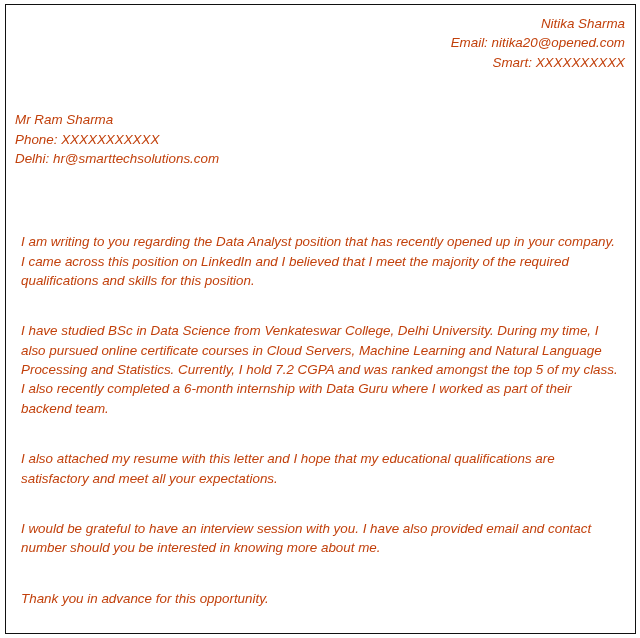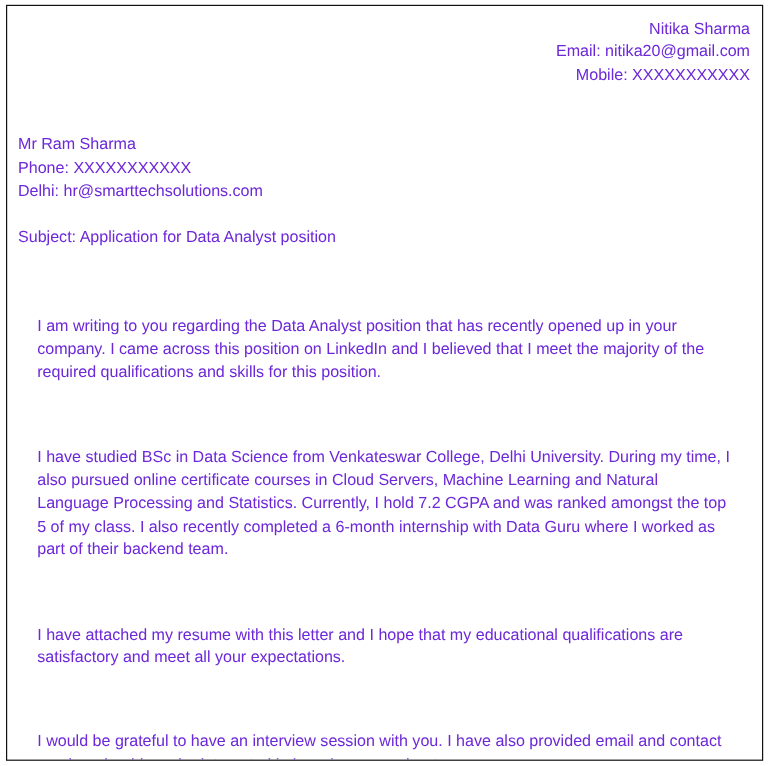--- a/index.html
+++ b/index.html
@@ -21,89 +21,87 @@
     padding: 4px 4px 4px 5px;
     background: #ffffff;
   }
   .sheet {
     box-sizing: border-box;
     width: 100%;
     height: 100%;
     border: 1px solid #111111;
     background: #ffffff;
     padding: 9px 10px 8px 9px;
-    color: #6d28d9;
+    color: #c2410c;
     font-size: 13.4px;
     line-height: 19.3px;
     overflow: hidden;
+    font-style: italic;
   }
   .sender-block {
     text-align: right;
     margin: 0 0 0 0;
   }
   .sender-line {
     display: block;
     white-space: pre;
   }
   .block {
     margin: 0;
   }
   .line {
     display: block;
     white-space: pre;
   }
   .para {
-    margin: 16px;
+    margin: 6px;
     text-align: left;
   }
   .gap {
     height: 19.3px;
   }
 </style>
 </head>
 <body>
 
 <div class="page">
   <div class="sheet">
 
     <div class="sender-block">
       <span class="sender-line">Nitika Sharma</span>
-      <span class="sender-line">Email: nitika20@gmail.com</span>
-      <span class="sender-line">Mobile: XXXXXXXXXXX</span>
+      <span class="sender-line">Email: nitika20@opened.com</span>
+      <span class="sender-line">Smart: XXXXXXXXXX</span>
     </div>
 
     <div class="gap"></div>
 
 
     <div class="gap"></div>
 
     <div class="block">
       <span class="line">Mr Ram Sharma</span>
       <span class="line">Phone: XXXXXXXXXXX</span>
       <span class="line">Delhi: hr@smarttechsolutions.com</span>
     </div>
 
     <div class="gap"></div>
 
-    <div class="block">
-      <span class="line">Subject: Application for Data Analyst position</span>
-    </div>
 
     <div class="gap"></div>
 
 
     <div class="gap"></div>
 
     <p class="para">I am writing to you regarding the Data Analyst position that has recently opened up in your company. I came across this position on LinkedIn and I believed that I meet the majority of the required qualifications and skills for this position.</p>
     <div class="gap"></div>
 
     <p class="para">I have studied BSc in Data Science from Venkateswar College, Delhi University. During my time, I also pursued online certificate courses in Cloud Servers, Machine Learning and Natural Language Processing and Statistics. Currently, I hold 7.2 CGPA and was ranked amongst the top 5 of my class. I also recently completed a 6-month internship with Data Guru where I worked as part of their backend team.</p>
     <div class="gap"></div>
 
-    <p class="para">I have attached my resume with this letter and I hope that my educational qualifications are satisfactory and meet all your expectations.</p>
+    <p class="para">I also attached my resume with this letter and I hope that my educational qualifications are satisfactory and meet all your expectations.</p>
     <div class="gap"></div>
 
     <p class="para">I would be grateful to have an interview session with you. I have also provided email and contact number should you be interested in knowing more about me.</p>
     <div class="gap"></div>
 
     <p class="para">Thank you in advance for this opportunity.</p>
     <div class="gap"></div>
 
   </div>
 </div>

